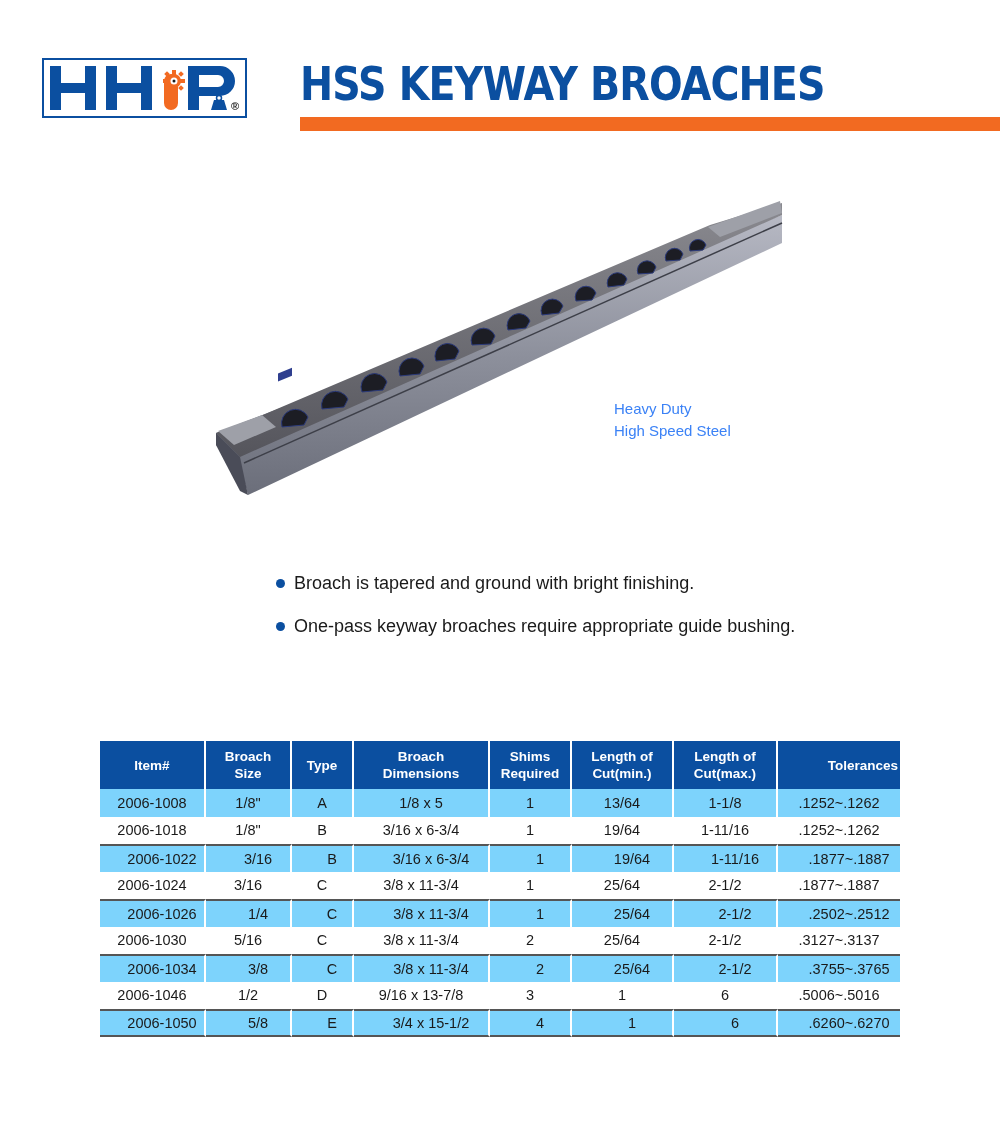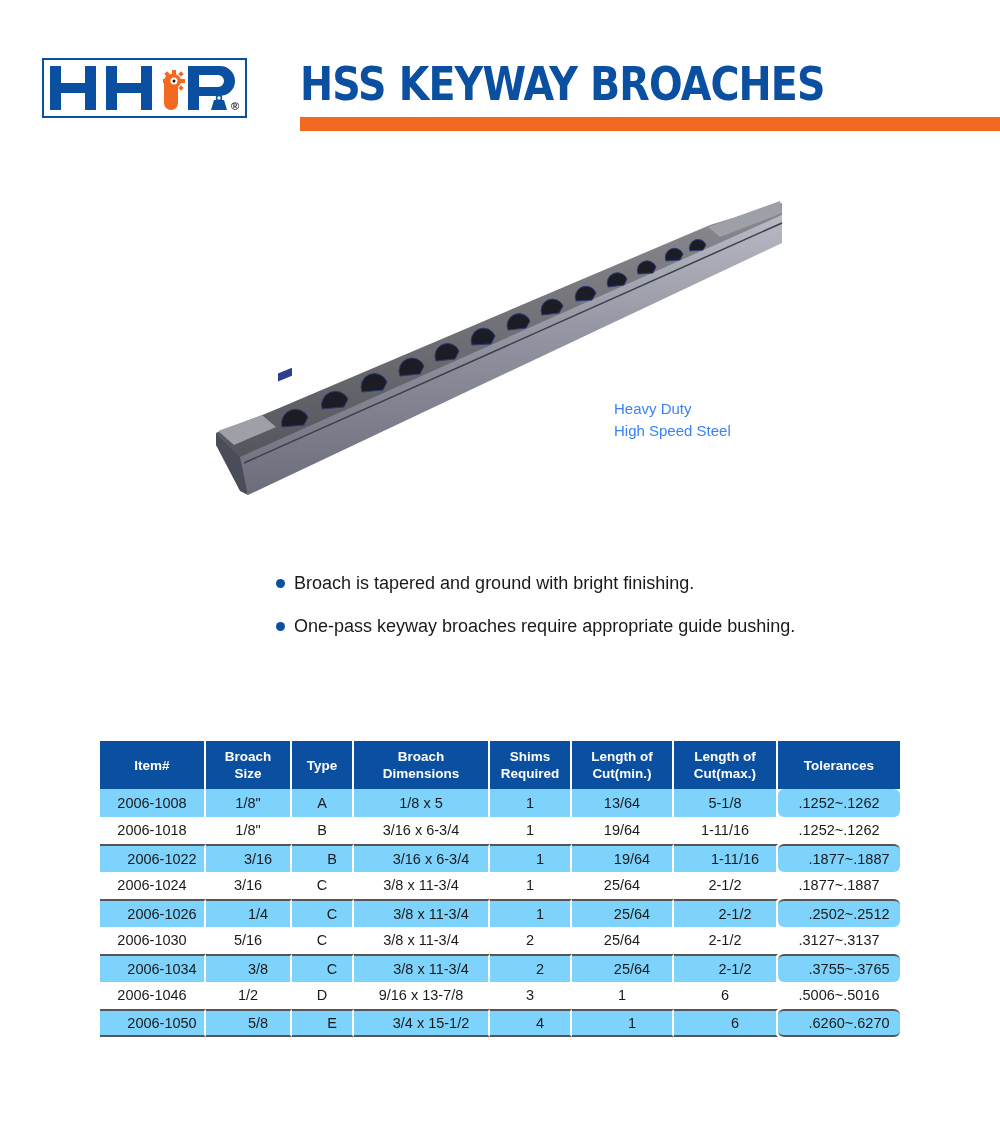--- a/index.html
+++ b/index.html
@@ -20,23 +20,23 @@
     .product-caption { position: absolute; left: 614px; top: 398px; font-size: 15px; line-height: 22px; color: #3b82f6; }
 
     
     .bullets { position: absolute; left: 276px; top: 572px; list-style: none; }
     .bullet { display: flex; align-items: center; height: 22px; margin-bottom: 21px; font-size: 18px; color: #1a1a1a; }
     .bullet-dot { width: 9px; height: 9px; border-radius: 50%; background: #0b4fa0; margin-right: 9px; flex: none; }
 
     
     .spec-table { position: absolute; left: 100px; top: 741px; width: 800px; border-collapse: separate; border-spacing: 0; table-layout: fixed; }
     .spec-table th { background: #0b4fa0; color: #fff; font-weight: bold; font-size: 13.5px; line-height: 17px; height: 48px; text-align: center; vertical-align: middle; border-right: 2px solid #ffffff; padding: 0 2px; }
-    .spec-table th:last-child { border-right: none; }
+    .spec-table th:last-child { border-right: none; text-align: right; }
     .spec-table td { height: 27.5px; font-size: 14.5px; text-align: center; vertical-align: middle; border-right: 2px solid #ffffff; color: #1a1a1a; }
-    .spec-table td:last-child { border-right: none; border-radius: 6px; }
+    .spec-table td:last-child { border-right: none; }
     .spec-table tr.shade td { background: #7dd3fc; }
     .spec-table tr.sep td { border-top: 2px solid #555555; padding-left: 20px; }
     .spec-table tr.last td { border-bottom: 2px solid #555555; }
   </style>
 </head>
 <body>
 
 <div class="logo">
 
   <svg width="205" height="60" viewBox="0 0 205 60" style="position:absolute;left:-2px;top:-2px;">
@@ -162,21 +162,21 @@
     </tr>
   </thead>
   <tbody id="table-body">
       <tr class="shade">
         <td>2006-1008</td>
         <td>1/8"</td>
         <td>A</td>
         <td>1/8 x 5</td>
         <td>1</td>
         <td>13/64</td>
-        <td>5-1/8</td>
+        <td>1-1/8</td>
         <td>.1252~.1262</td>
       </tr>
       <tr class="">
         <td>2006-1018</td>
         <td>1/8"</td>
         <td>B</td>
         <td>3/16 x 6-3/4</td>
         <td>1</td>
         <td>19/64</td>
         <td>1-11/16</td>

